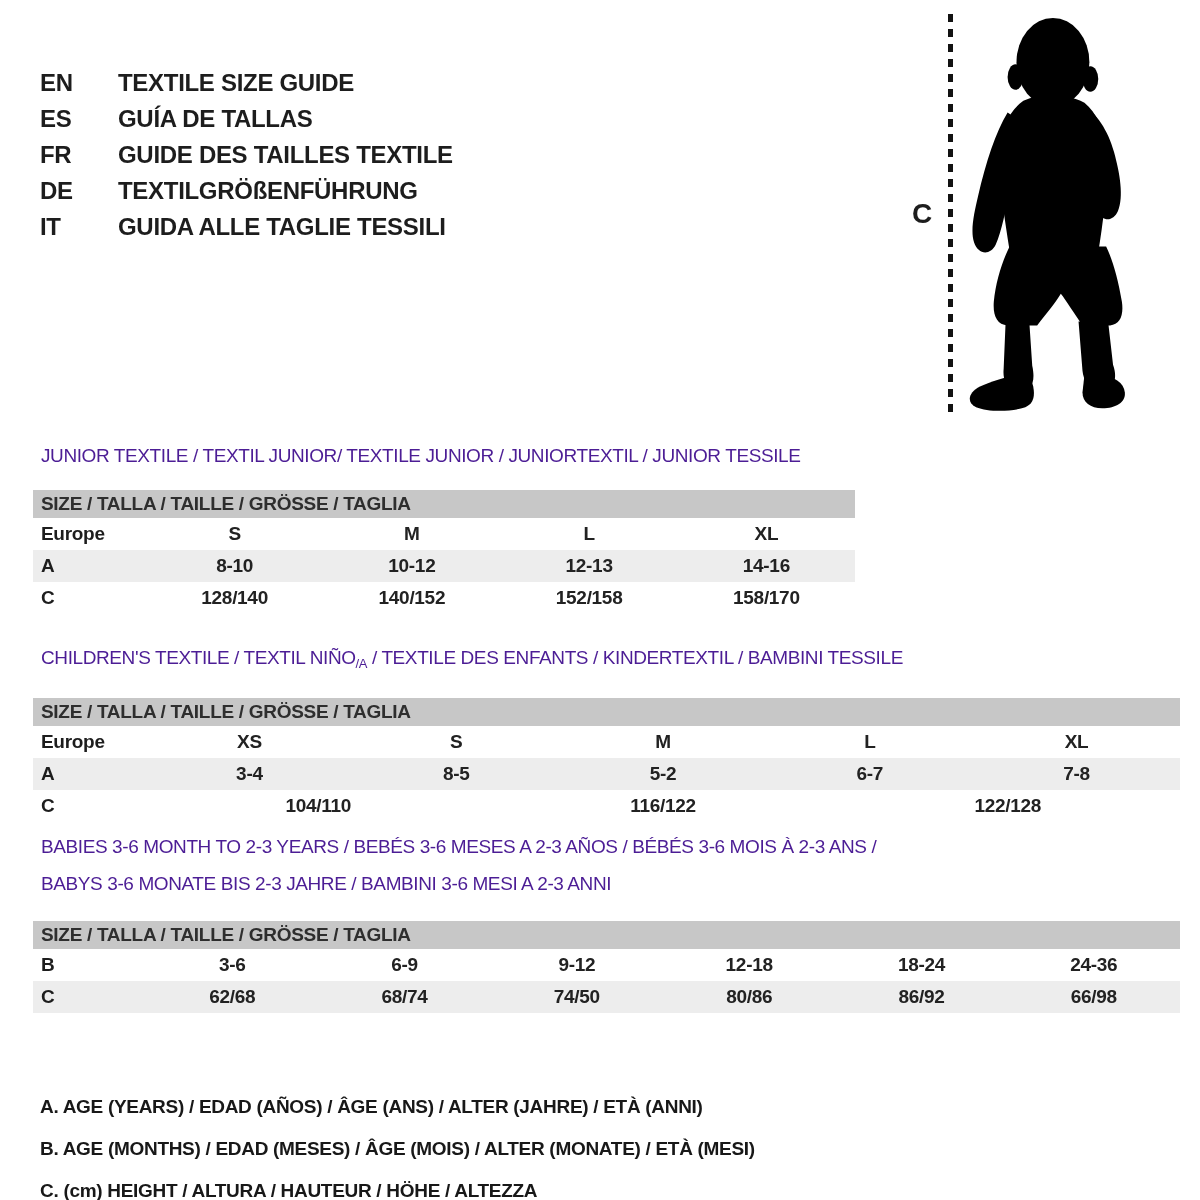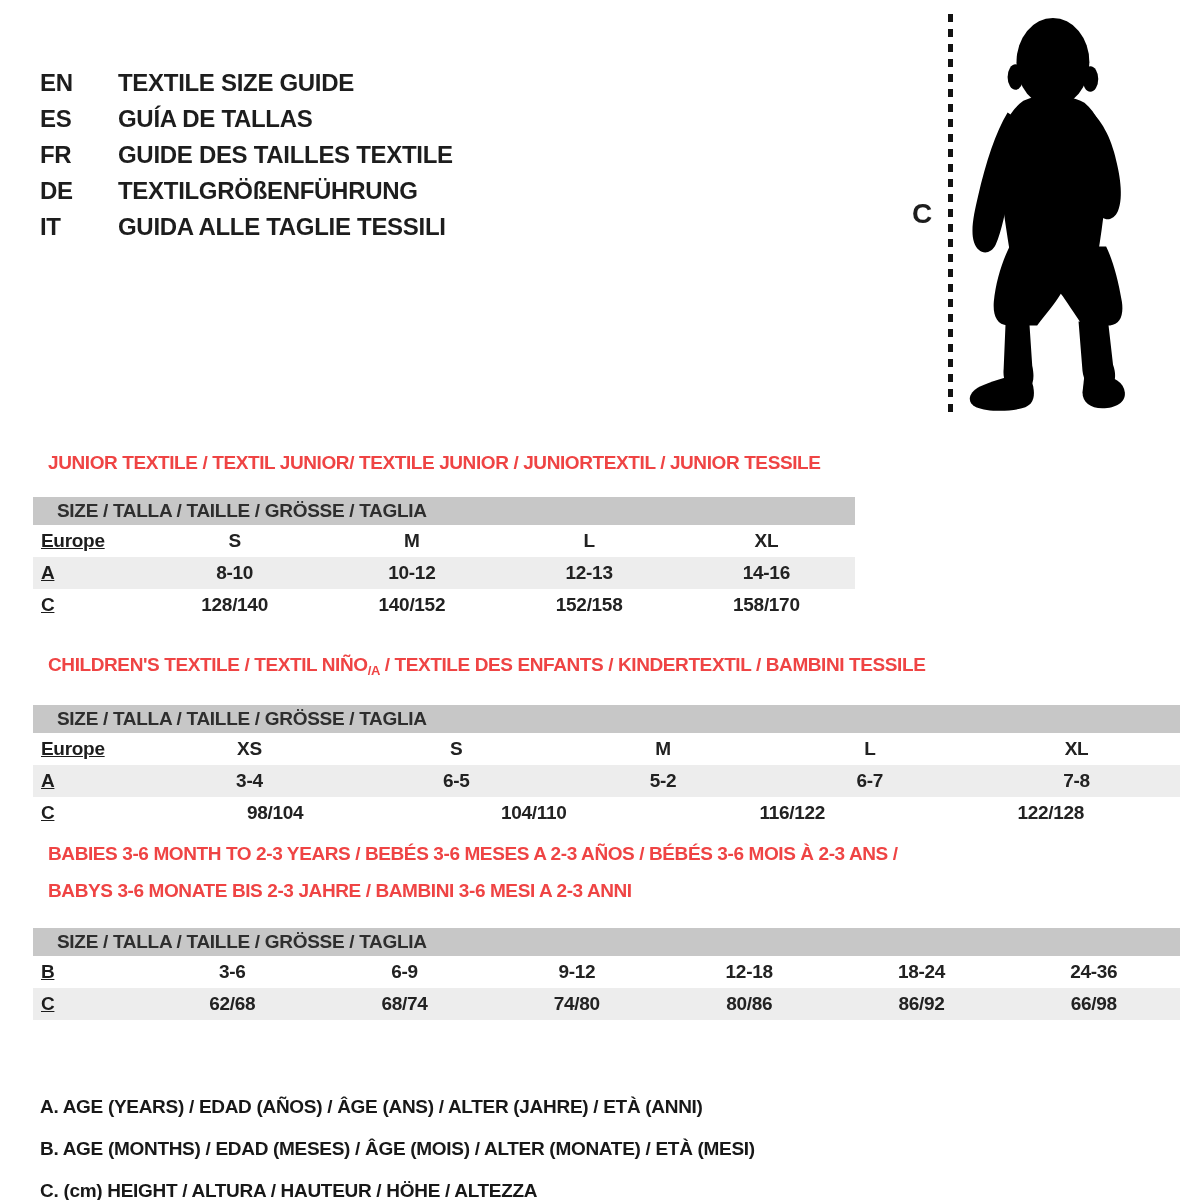--- a/index.html
+++ b/index.html
@@ -20,31 +20,31 @@
   .figure-c{position:absolute;left:12px;top:198px;font-size:28px;font-weight:bold;}
   .dash-line{
     position:absolute;left:48px;top:14px;width:5px;height:404px;
     background:repeating-linear-gradient(to bottom,#121212 0 8px,transparent 8px 15px);
   }
   .silhouette{position:absolute;left:63px;top:14px;}
 
   
   .tbl{position:absolute;left:33px;}
   .tbl h2{
-    margin:15px;font-size:19px;font-weight:bold;letter-spacing:-0.4px;
-    line-height:24px;white-space:nowrap;color:#ef4444;
+    margin:8px;font-size:19px;font-weight:normal;letter-spacing:-0.4px;
+    line-height:24px;white-space:nowrap;color:#4c1d95;
   }
   .tbl h2 .subscript{font-size:13px;vertical-align:-4px;}
   .band{
     margin-top:22px;height:28px;line-height:28px;background:#c7c7c7;
-    padding-left:24px;font-size:19px;font-weight:bold;color:#2e2e2e;letter-spacing:-0.3px;
+    padding-left:8px;font-size:19px;font-weight:bold;color:#2e2e2e;letter-spacing:-0.3px;
   }
   .trow{display:flex;height:32px;line-height:32px;font-size:19px;font-weight:bold;letter-spacing:-0.3px;}
   .trow.alt{background:#ededed;}
-  .trow .lbl{width:105px;padding-left:8px;flex:0 0 auto;text-decoration:underline;}
+  .trow .lbl{width:105px;padding-left:8px;flex:0 0 auto;}
   .trow .cell{flex:1 1 0;text-align:center;color:#222222;}
   .junior{top:436px;width:822px;}
   .children{top:638px;width:1147px;}
   .babies{top:820px;width:1147px;}
   .babies h2{line-height:37px;}
   .babies .band{margin-top:19px;}
 
   
   .notes{position:absolute;left:40px;top:1086px;}
   .note-line{height:42px;line-height:42px;font-size:19px;font-weight:bold;letter-spacing:-0.3px;white-space:nowrap;color:#181818;}
@@ -135,28 +135,27 @@
       <span class="lbl">Europe</span>
       <span class="cell">XS</span>
       <span class="cell">S</span>
       <span class="cell">M</span>
       <span class="cell">L</span>
       <span class="cell">XL</span>
     </div>
     <div class="trow alt">
       <span class="lbl">A</span>
       <span class="cell">3-4</span>
-      <span class="cell">6-5</span>
+      <span class="cell">8-5</span>
       <span class="cell">5-2</span>
       <span class="cell">6-7</span>
       <span class="cell">7-8</span>
     </div>
     <div class="trow">
       <span class="lbl">C</span>
-      <span class="cell">98/104</span>
       <span class="cell">104/110</span>
       <span class="cell">116/122</span>
       <span class="cell">122/128</span>
     </div>
   </section>
 
   <section class="tbl babies">
     <h2>
       <span style="display:block">BABIES 3-6 MONTH TO 2-3 YEARS / BEBÉS 3-6 MESES A 2-3 AÑOS / BÉBÉS 3-6 MOIS À 2-3 ANS /</span>
       <span style="display:block">BABYS 3-6 MONATE BIS 2-3 JAHRE / BAMBINI 3-6 MESI A 2-3 ANNI</span>
@@ -168,21 +167,21 @@
       <span class="cell">6-9</span>
       <span class="cell">9-12</span>
       <span class="cell">12-18</span>
       <span class="cell">18-24</span>
       <span class="cell">24-36</span>
     </div>
     <div class="trow alt">
       <span class="lbl">C</span>
       <span class="cell">62/68</span>
       <span class="cell">68/74</span>
-      <span class="cell">74/80</span>
+      <span class="cell">74/50</span>
       <span class="cell">80/86</span>
       <span class="cell">86/92</span>
       <span class="cell">66/98</span>
     </div>
   </section>
 
   <section class="notes">
     <div class="note-line">A. AGE (YEARS) / EDAD (AÑOS) / ÂGE (ANS) / ALTER (JAHRE) / ETÀ (ANNI)</div>
     <div class="note-line">B. AGE (MONTHS) / EDAD (MESES) / ÂGE (MOIS) / ALTER (MONATE) / ETÀ (MESI)</div>
     <div class="note-line">C. (cm) HEIGHT / ALTURA / HAUTEUR / HÖHE / ALTEZZA</div>

